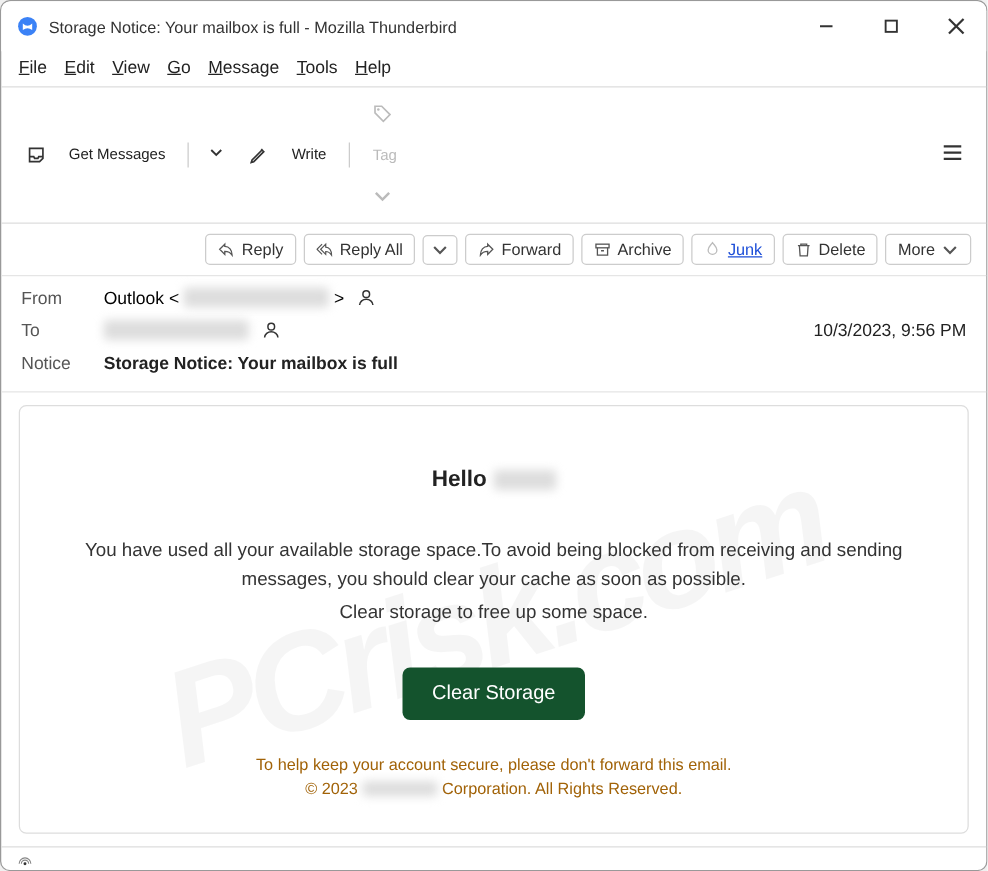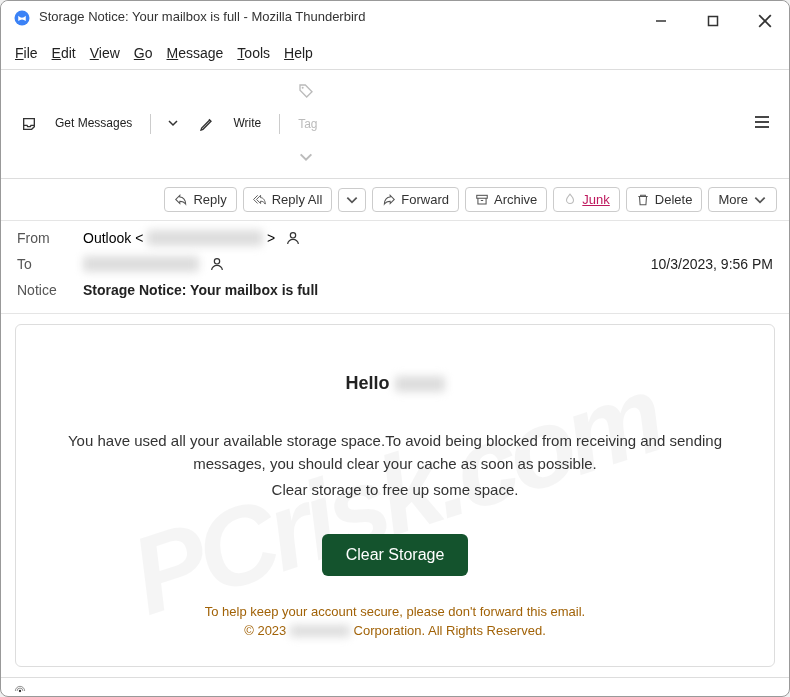--- a/index.html
+++ b/index.html
@@ -1,35 +1,35 @@
 <!DOCTYPE html>
 <html><head>
 <meta charset="utf-8">
 <style>
 * { margin: 0; padding: 0; box-sizing: border-box; font-family: -apple-system, BlinkMacSystemFont, "Segoe UI", Arial, sans-serif; }
 body { width: 790px; height: 697px; background: #f0f0f0; overflow: hidden; }
 .window { width: 790px; height: 697px; background: #fff; border: 1px solid #999; border-radius: 8px; display: flex; flex-direction: column; }
-.titlebar { display: flex; padding: 8px 12px; background: #fff; border-radius: 8px 8px 0 0; }
+.titlebar { display: flex; align-items: center; padding: 8px 12px; background: #fff; border-radius: 8px 8px 0 0; }
 .app-icon { width: 18px; height: 18px; margin-right: 8px; }
 .title-text { font-size: 13px; color: #333; flex: 1; }
 .win-controls { display: flex; gap: 28px; }
 .win-btn { width: 24px; height: 24px; display: flex; align-items: center; justify-content: center; cursor: pointer; }
 .menubar { display: flex; gap: 14px; padding: 4px 14px 8px; border-bottom: 1px solid #ddd; }
 .menu-item { font-size: 14px; color: #222; cursor: pointer; }
 .menu-item .ul { text-decoration: underline; }
 .toolbar { display: flex; align-items: center; padding: 8px 12px; gap: 6px; border-bottom: 1px solid #ddd; }
 .tbtn { display: flex; align-items: flex-start; gap: 18px; padding: 5px 8px; font-size: 12px; color: #222; cursor: pointer; border-radius: 4px; }
 .tbtn svg { width: 16px; height: 16px; }
 .divider { width: 1px; height: 20px; background: #ccc; margin: 0 4px; }
 .chev-drop { padding: 5px 6px; cursor: pointer; }
 .spacer { flex: 1; }
 .ham { padding: 6px; cursor: pointer; }
 .actionbar { display: flex; align-items: center; justify-content: flex-end; padding: 8px 12px; gap: 6px; border-bottom: 1px solid #e5e5e5; }
 .abtn { display: flex; align-items: center; gap: 5px; padding: 4px 9px; font-size: 13px; color: #333; border: 1px solid #ccc; border-radius: 4px; background: #fff; cursor: pointer; }
-.abtn.disabled { color: #be185d; text-decoration: underline; }
+.abtn.disabled { color: #1d4ed8; text-decoration: underline; }
 .abtn svg { width: 14px; height: 14px; }
 .headers { padding: 4px 16px 10px; border-bottom: 1px solid #e5e5e5; font-size: 14px; }
 .hrow { display: flex; align-items: center; padding: 5px 0; gap: 10px; }
 .hlabel { color: #555; width: 56px; }
 .blur { filter: blur(4px); background: #ddd; color: transparent; border-radius: 3px; padding: 0 2px; }
 .subject-val { font-weight: 700; color: #222; }
 .datetime { margin-left: auto; font-size: 14px; color: #222; }
 .contact-icon { width: 16px; height: 16px; }
 .body-area { flex: 1; padding: 10px 14px; display: flex; flex-direction: column; }
 .email-card { border: 1px solid #ddd; border-radius: 6px; padding: 48px 38px 28px; text-align: center; position: relative; overflow: hidden; }

